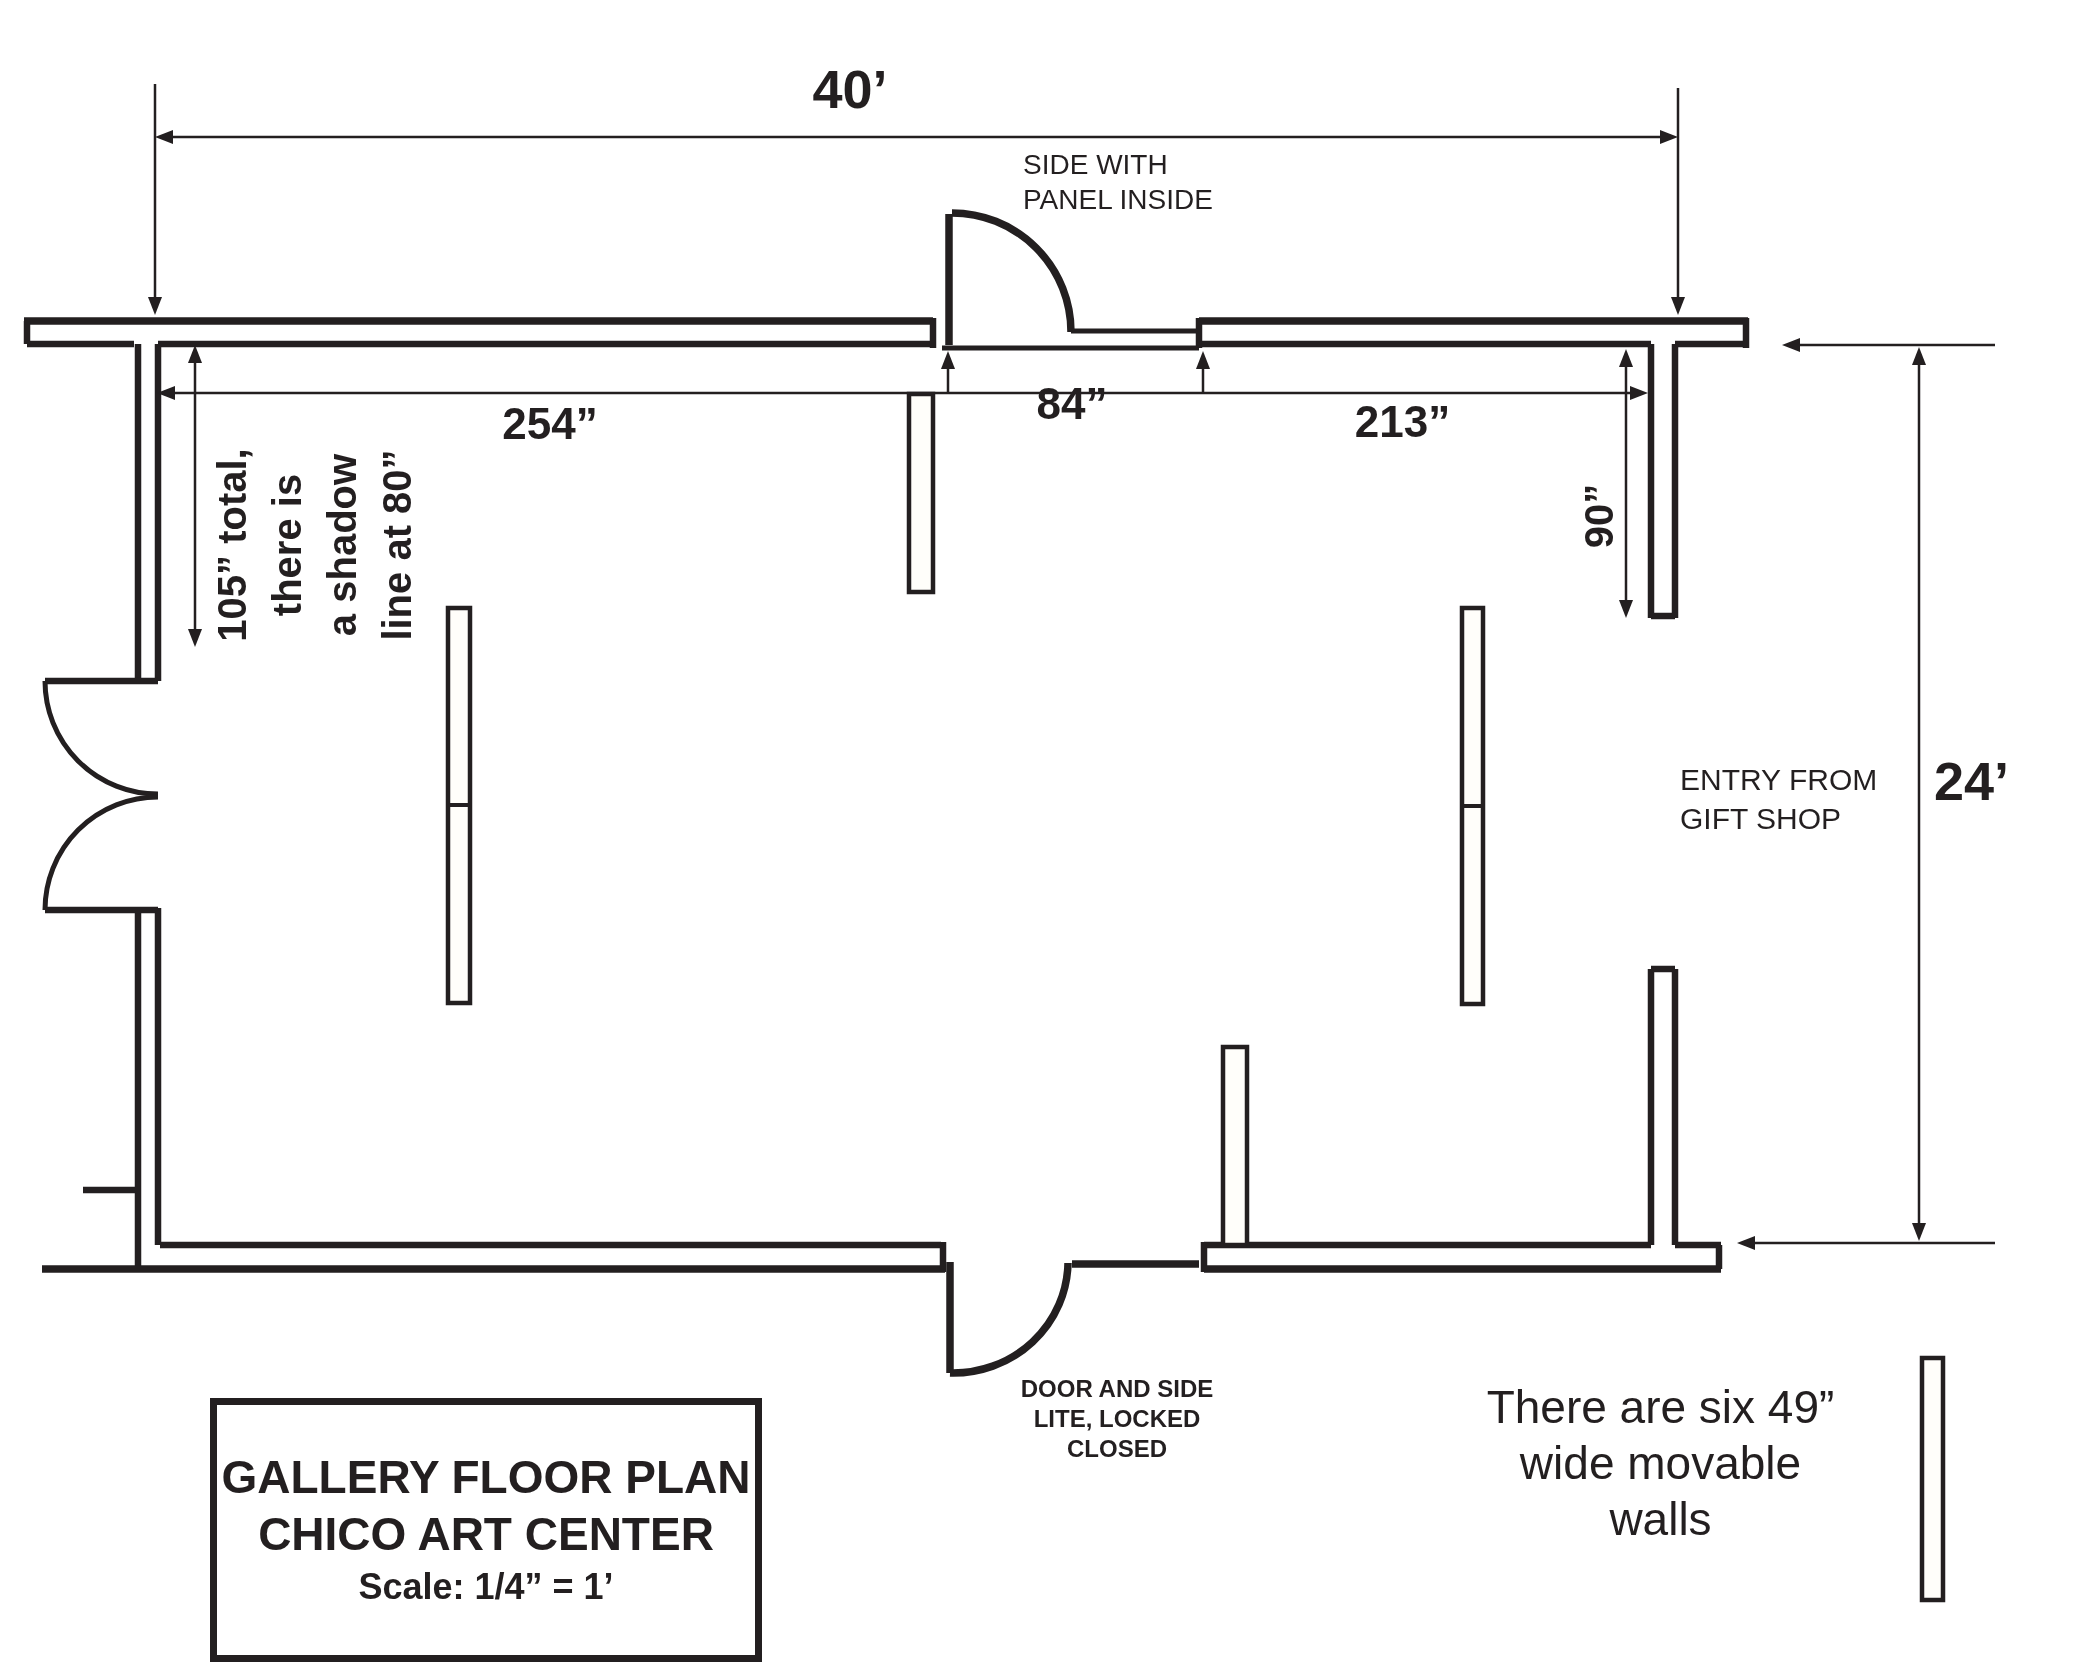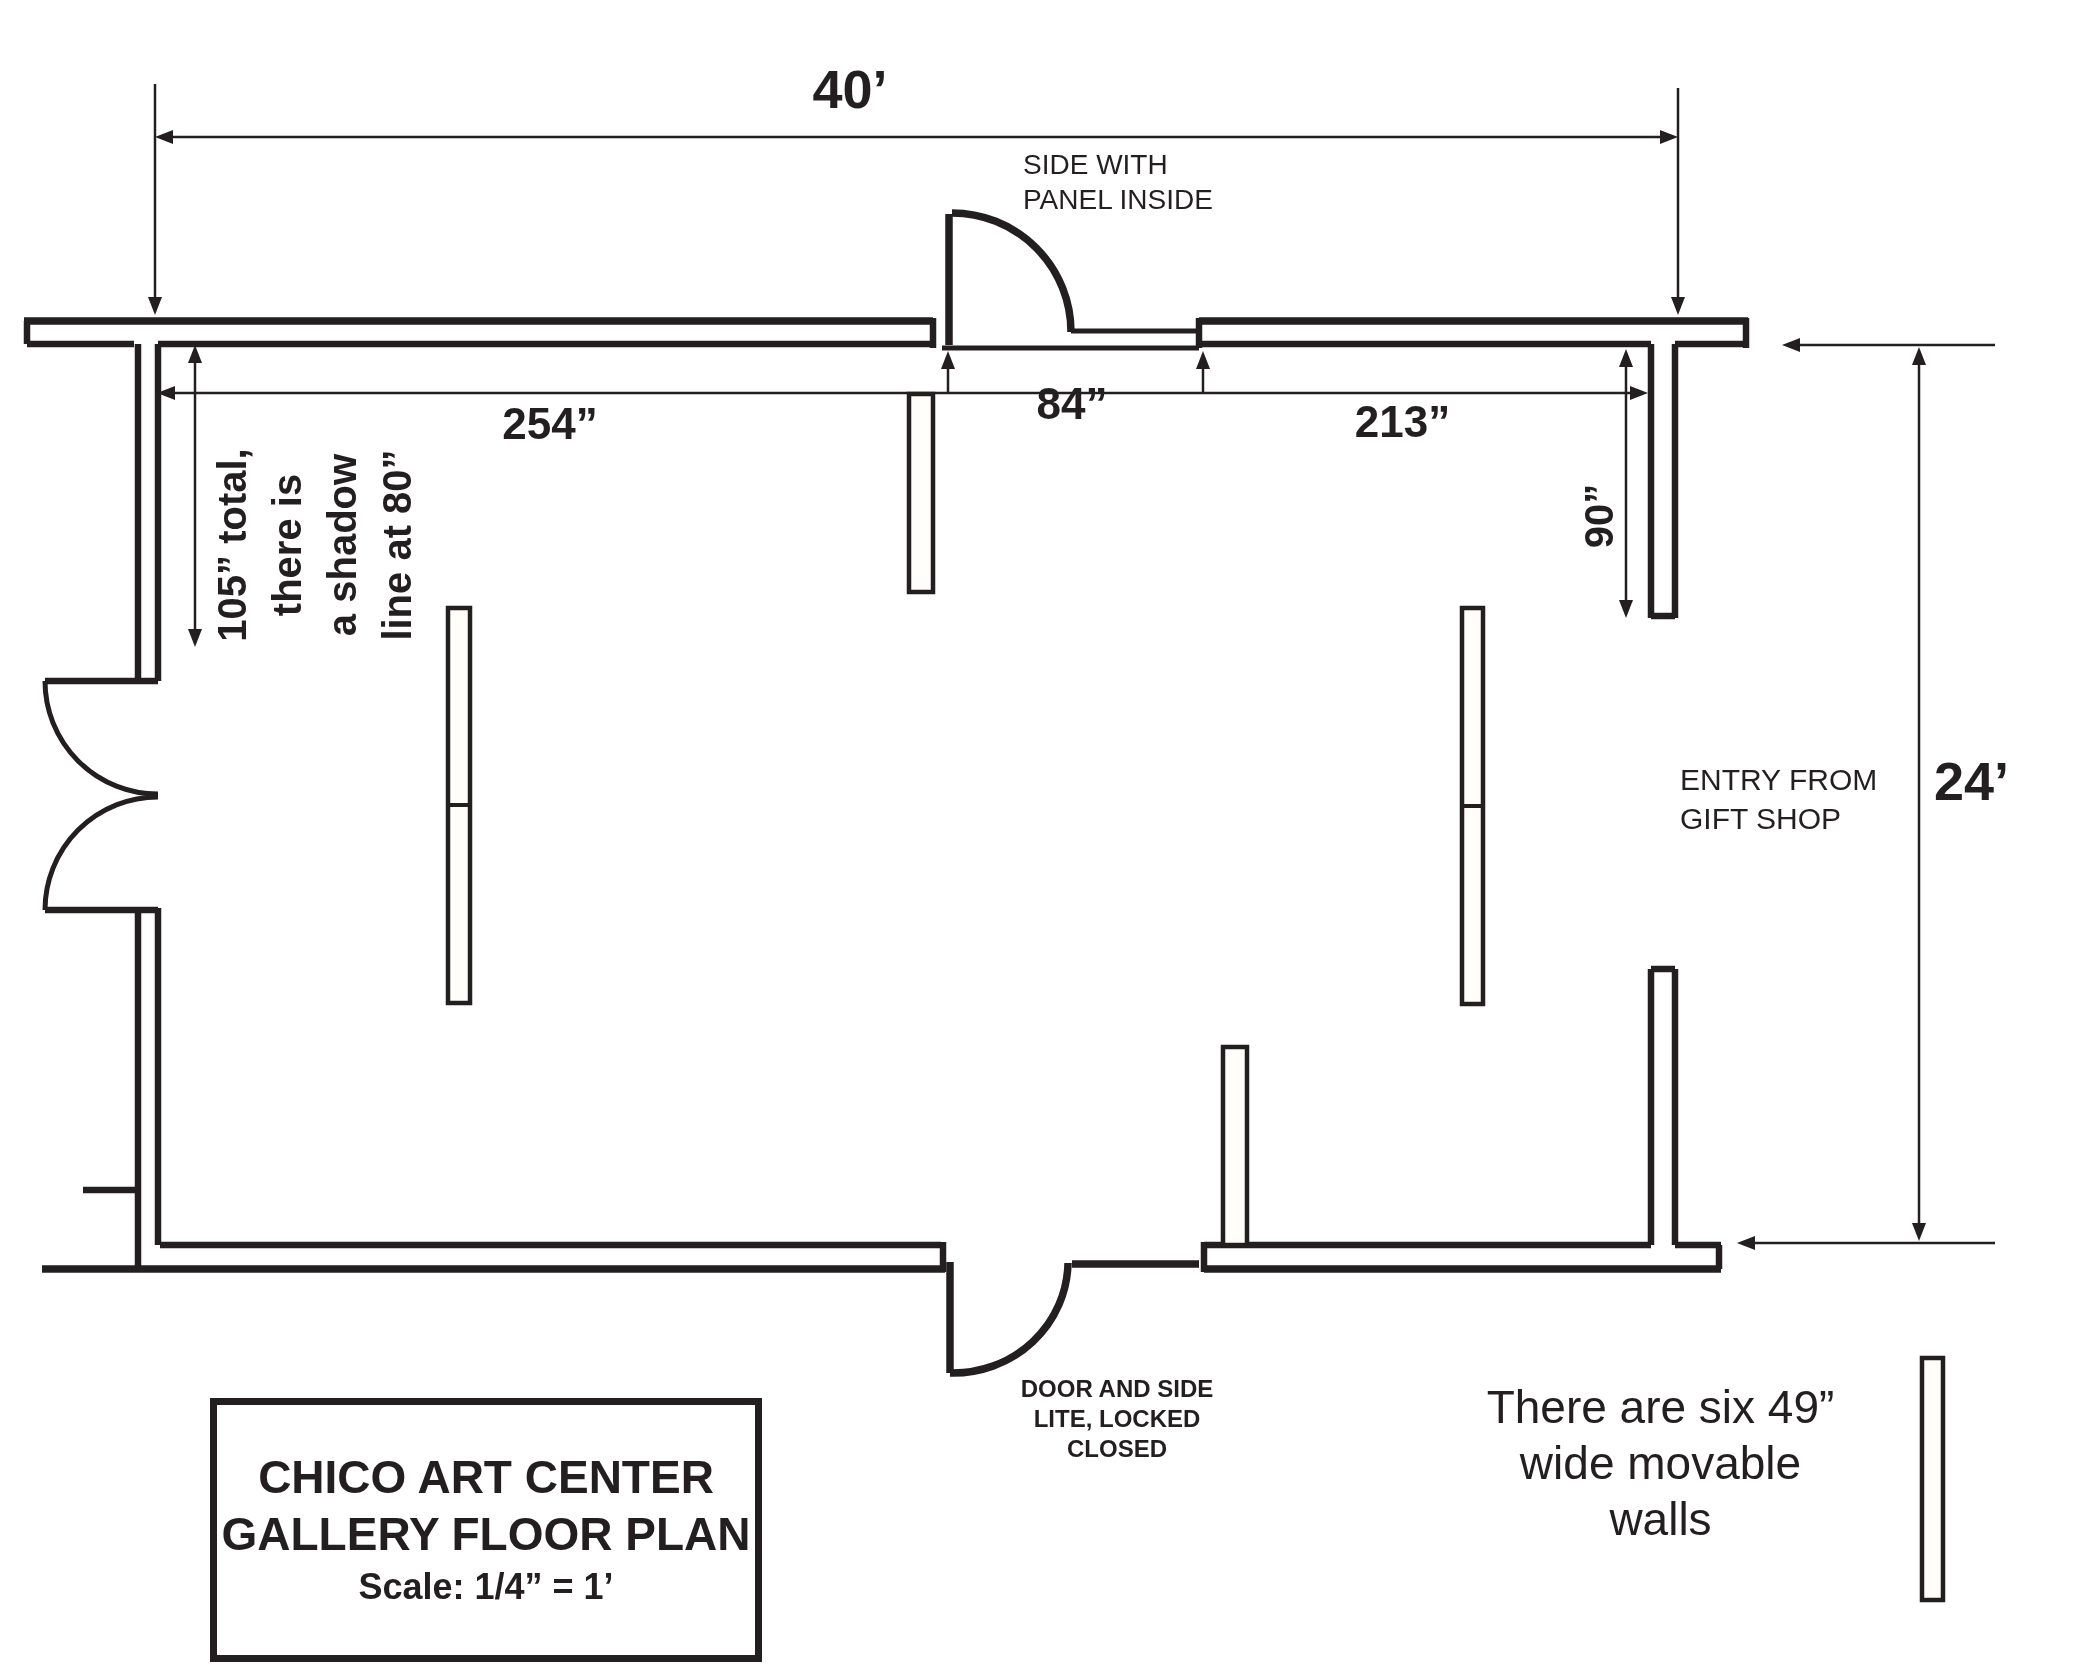--- a/index.html
+++ b/index.html
@@ -189,22 +189,22 @@
 
   <div class="lbl dim-big" style="left:1934px;top:750px;">24’</div>
 
   <div class="bottom-door-lbl">
     <div>DOOR AND SIDE</div>
     <div>LITE, LOCKED</div>
     <div>CLOSED</div>
   </div>
 
   <div class="title-box">
+    <div class="title-line">GALLERY FLOOR PLAN</div>
     <div class="title-line">CHICO ART CENTER</div>
-    <div class="title-line">GALLERY FLOOR PLAN</div>
     <div class="title-scale">Scale: 1/4” = 1’</div>
   </div>
 
   <div class="movable-note">
     <div>There are six 49”</div>
     <div>wide movable</div>
     <div>walls</div>
   </div>
 
 </div>

